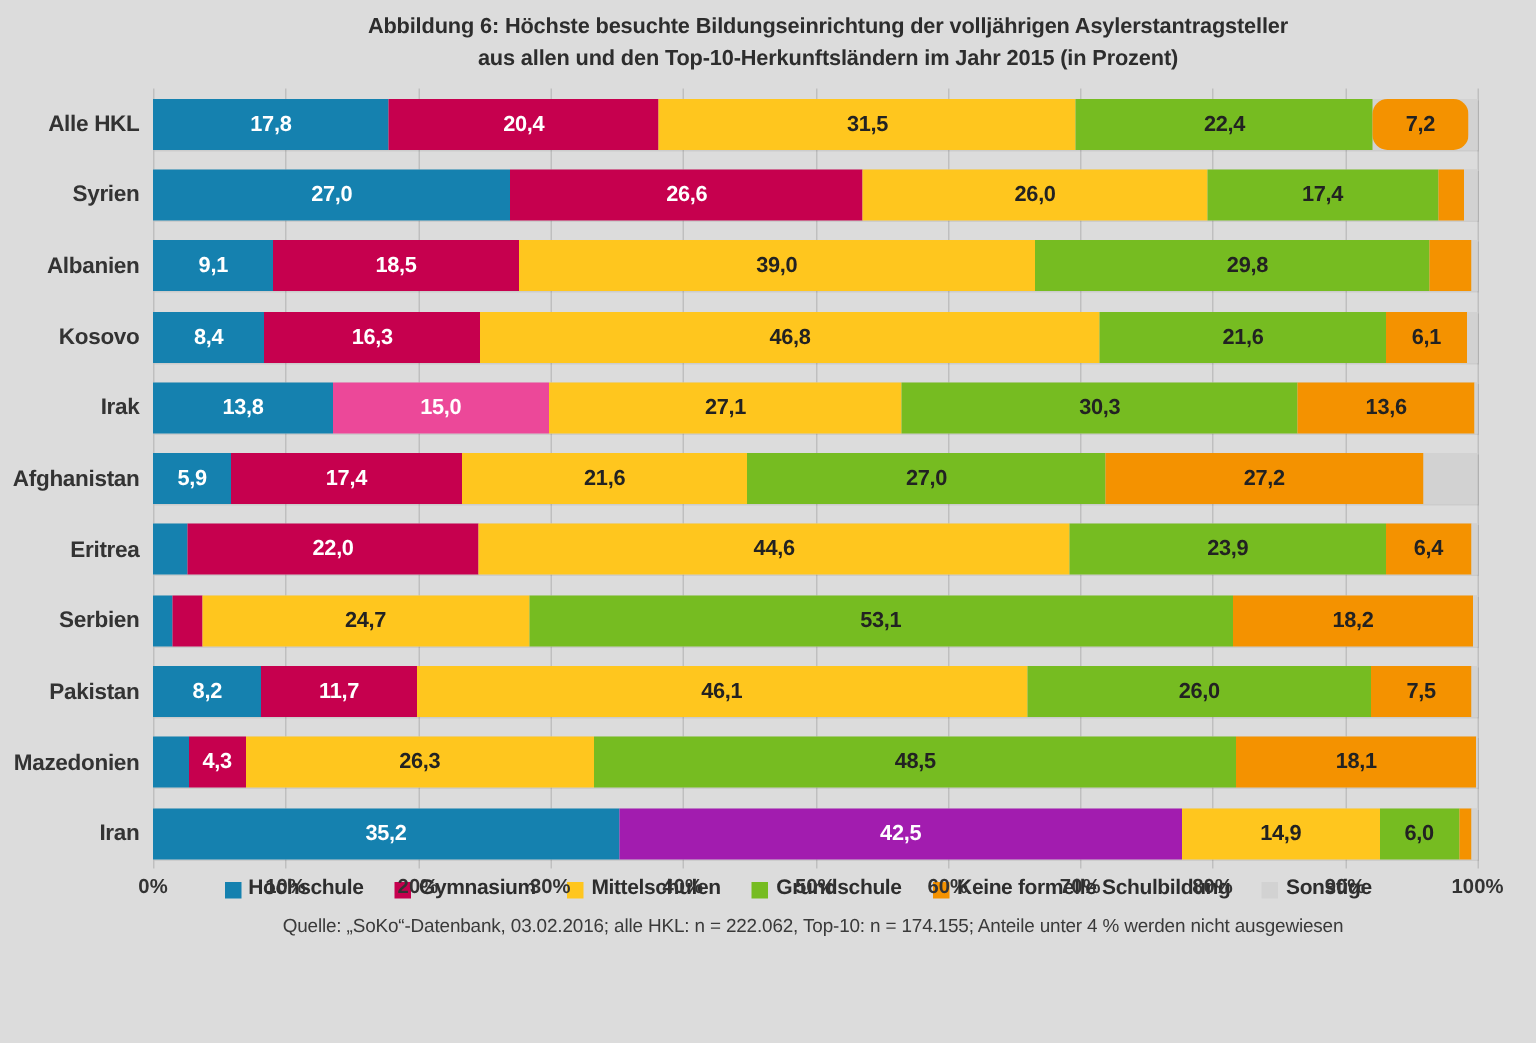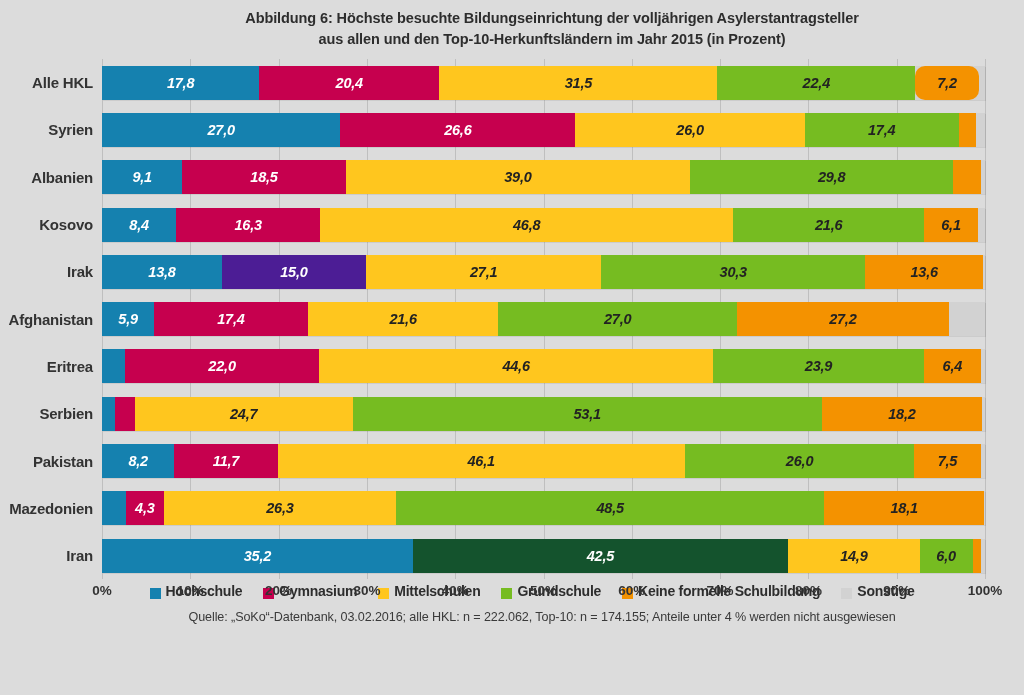--- a/index.html
+++ b/index.html
@@ -63,21 +63,20 @@
     display:flex;
     align-items:center;
   }
   .track{
     position:relative;
     height:34px;
     width:883px;
     background:#d2d2d2;
     display:flex;
     box-shadow:1px 1px 0 rgba(0,0,0,0.07);
-    font-style:italic;
   }
   .seg{
     height:34px;
     display:flex;
     align-items:center;
     justify-content:center;
     font-size:14.5px;
     font-weight:700;
     letter-spacing:-0.2px;
     overflow:hidden;
@@ -215,21 +214,21 @@
               <div class="seg darkTxt" style="width: 53.863px; background: rgb(244, 146, 0);">6,1</div>
               <div class="seg darkTxt" style="width: 7.064px; background: rgb(210, 210, 210);"></div>
             </div>
           </div>
         </div>
         <div class="row">
           <div class="cat-label">Irak</div>
           <div class="bar-wrap">
             <div class="track">
               <div class="seg lightTxt" style="width: 121.854px; background: rgb(21, 129, 175);">13,8</div>
-              <div class="seg lightTxt" style="width: 146px; background: #4c1d95;">15,0</div>
+              <div class="seg lightTxt" style="width: 146px; background: #ec4899;">15,0</div>
               <div class="seg darkTxt" style="width: 239.293px; background: rgb(255, 198, 30);">27,1</div>
               <div class="seg darkTxt" style="width: 267.549px; background: rgb(118, 188, 33);">30,3</div>
               <div class="seg darkTxt" style="width: 120.088px; background: rgb(244, 146, 0);">13,6</div>
               <div class="seg darkTxt" style="width: 1.766px; background: rgb(210, 210, 210);"></div>
             </div>
           </div>
         </div>
         <div class="row">
           <div class="cat-label">Afghanistan</div>
           <div class="bar-wrap">
@@ -293,21 +292,21 @@
               <div class="seg darkTxt" style="width: 159.823px; background: rgb(244, 146, 0);">18,1</div>
               <div class="seg darkTxt" style="width: 0.883px; background: rgb(210, 210, 210);"></div>
             </div>
           </div>
         </div>
         <div class="row">
           <div class="cat-label">Iran</div>
           <div class="bar-wrap">
             <div class="track">
               <div class="seg lightTxt" style="width: 310.816px; background: rgb(21, 129, 175);">35,2</div>
-              <div class="seg lightTxt" style="width: 375.275px; background: #14532d;">42,5</div>
+              <div class="seg lightTxt" style="width: 375.275px; background: #a21caf;">42,5</div>
               <div class="seg darkTxt" style="width: 131.567px; background: rgb(255, 198, 30);">14,9</div>
               <div class="seg darkTxt" style="width: 52.98px; background: rgb(118, 188, 33);">6,0</div>
               <div class="seg darkTxt" style="width: 8.83px; background: rgb(244, 146, 0);"></div>
               <div class="seg darkTxt" style="width: 3.532px; background: rgb(210, 210, 210);"></div>
             </div>
           </div>
         </div>
       </div>
     <div class="xaxis" id="xaxis">
         <span class="xtick" style="left: 0px;">0%</span>

